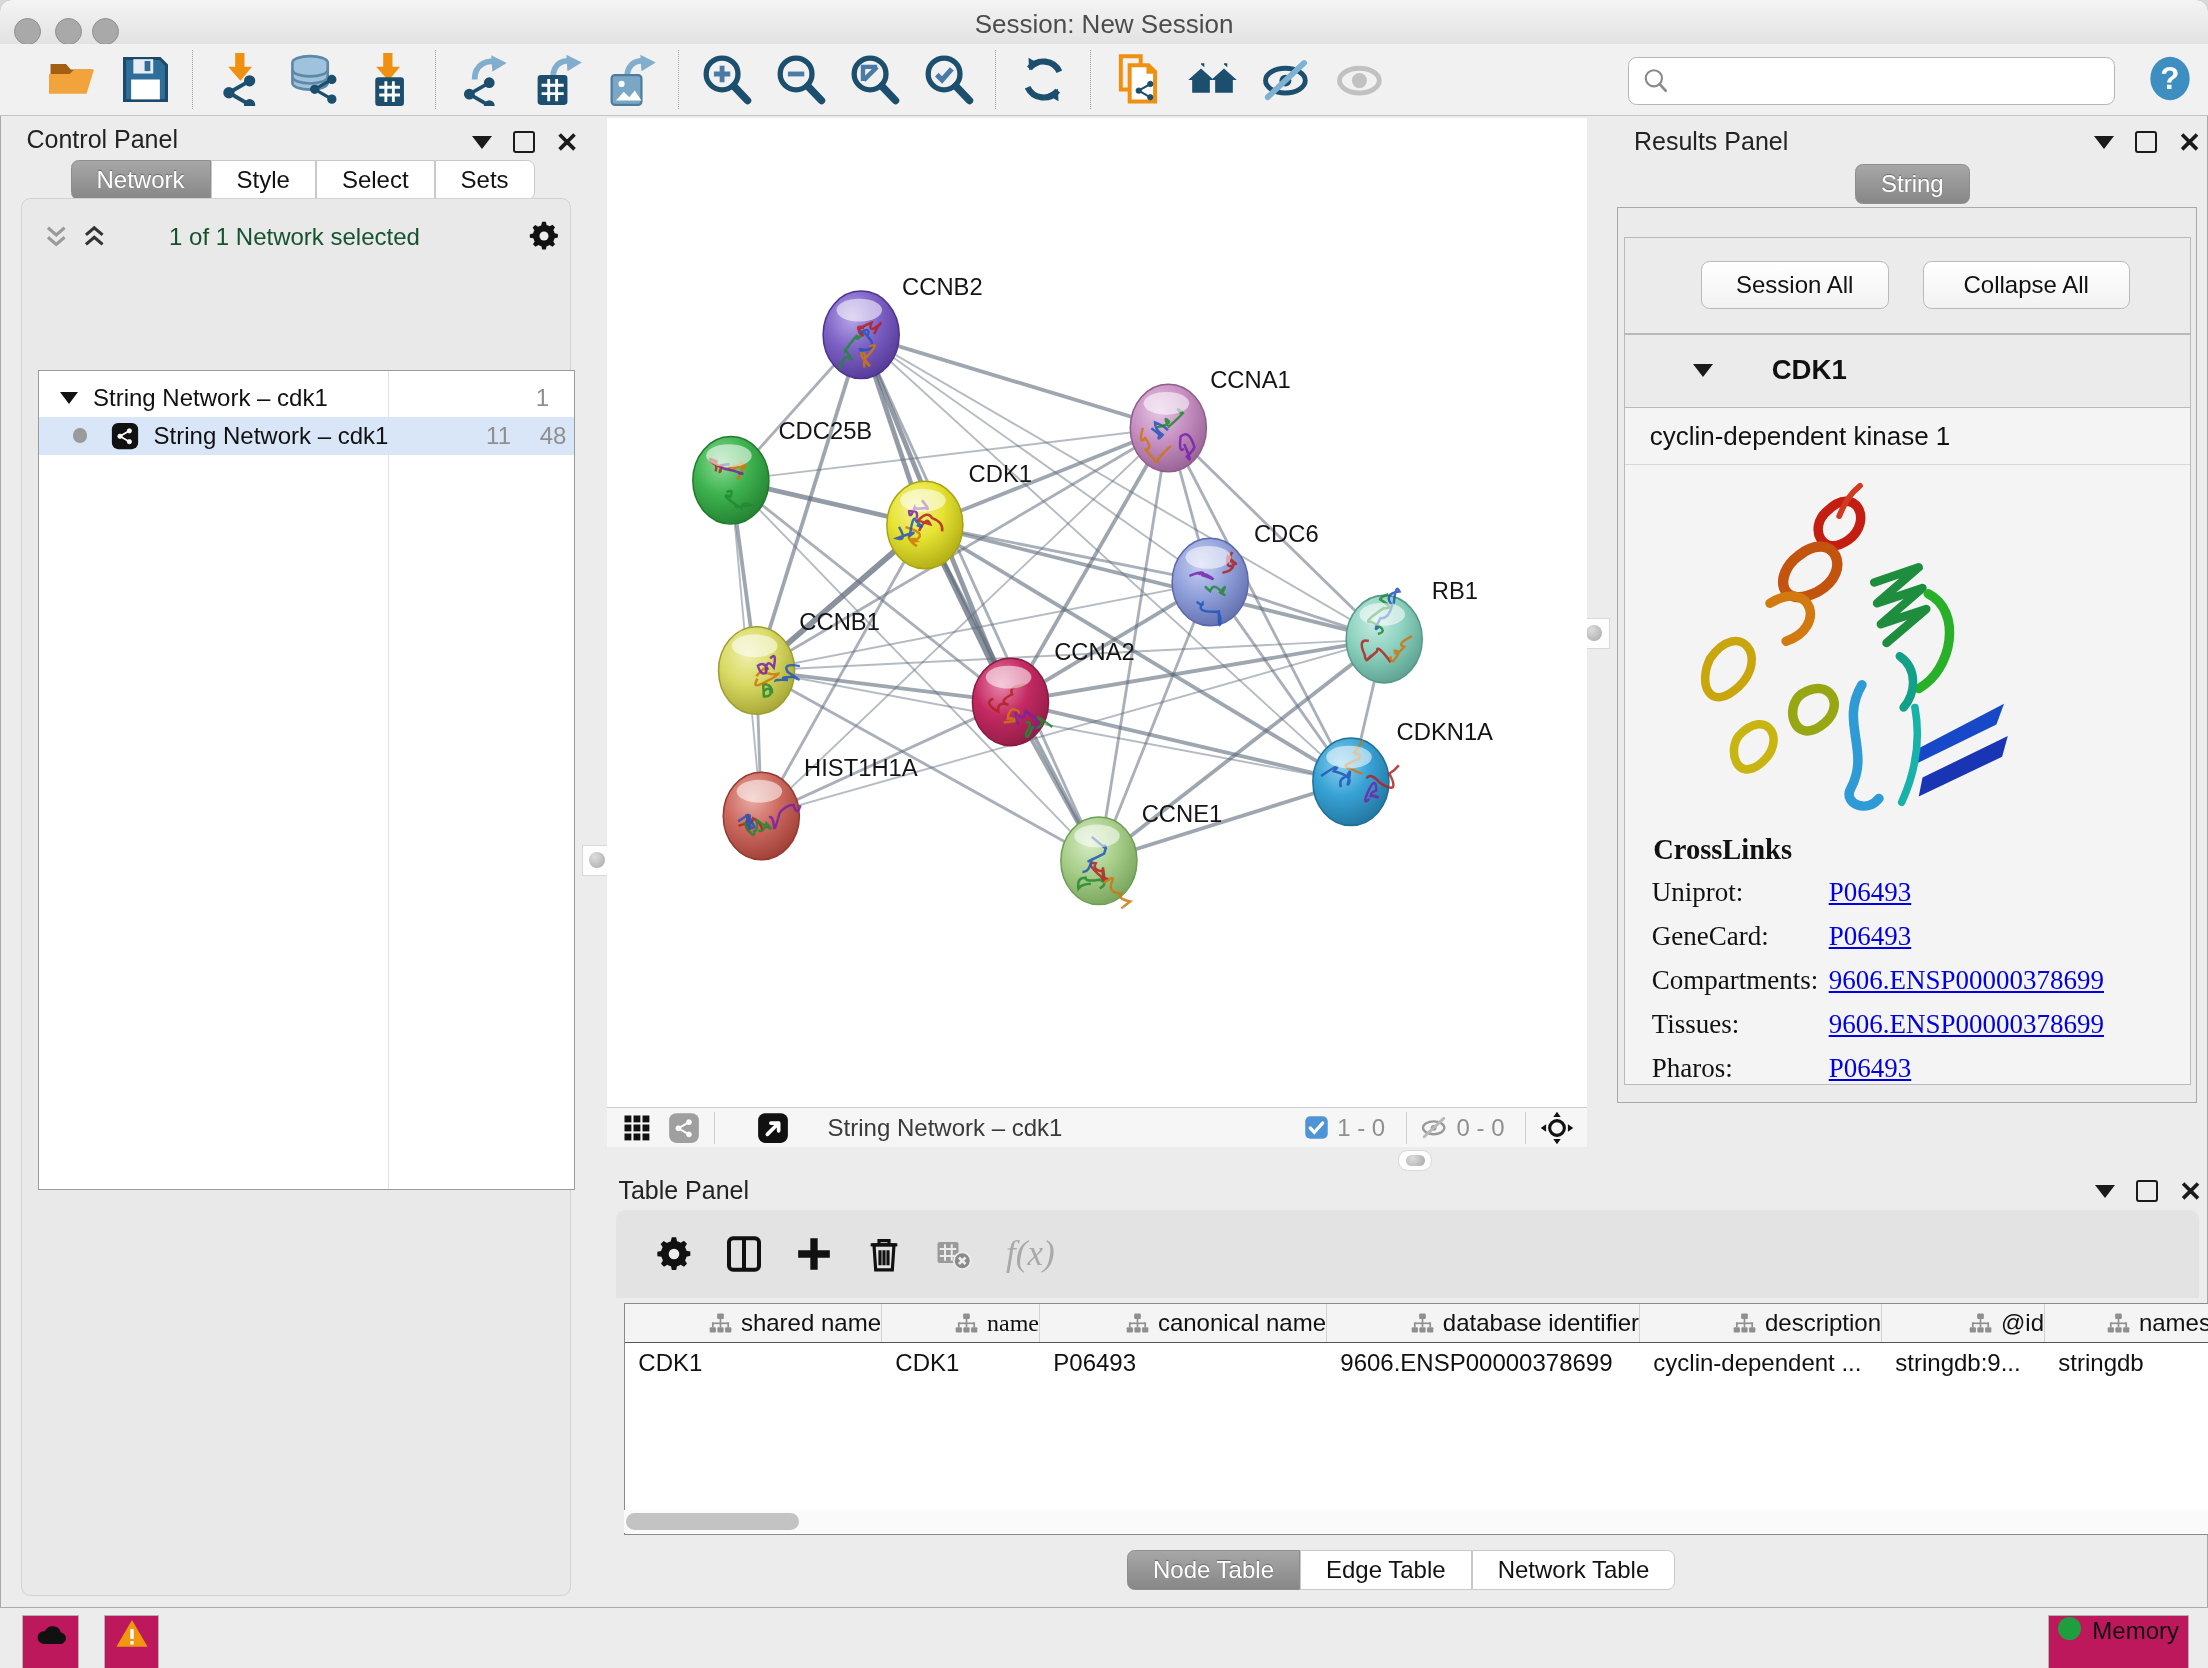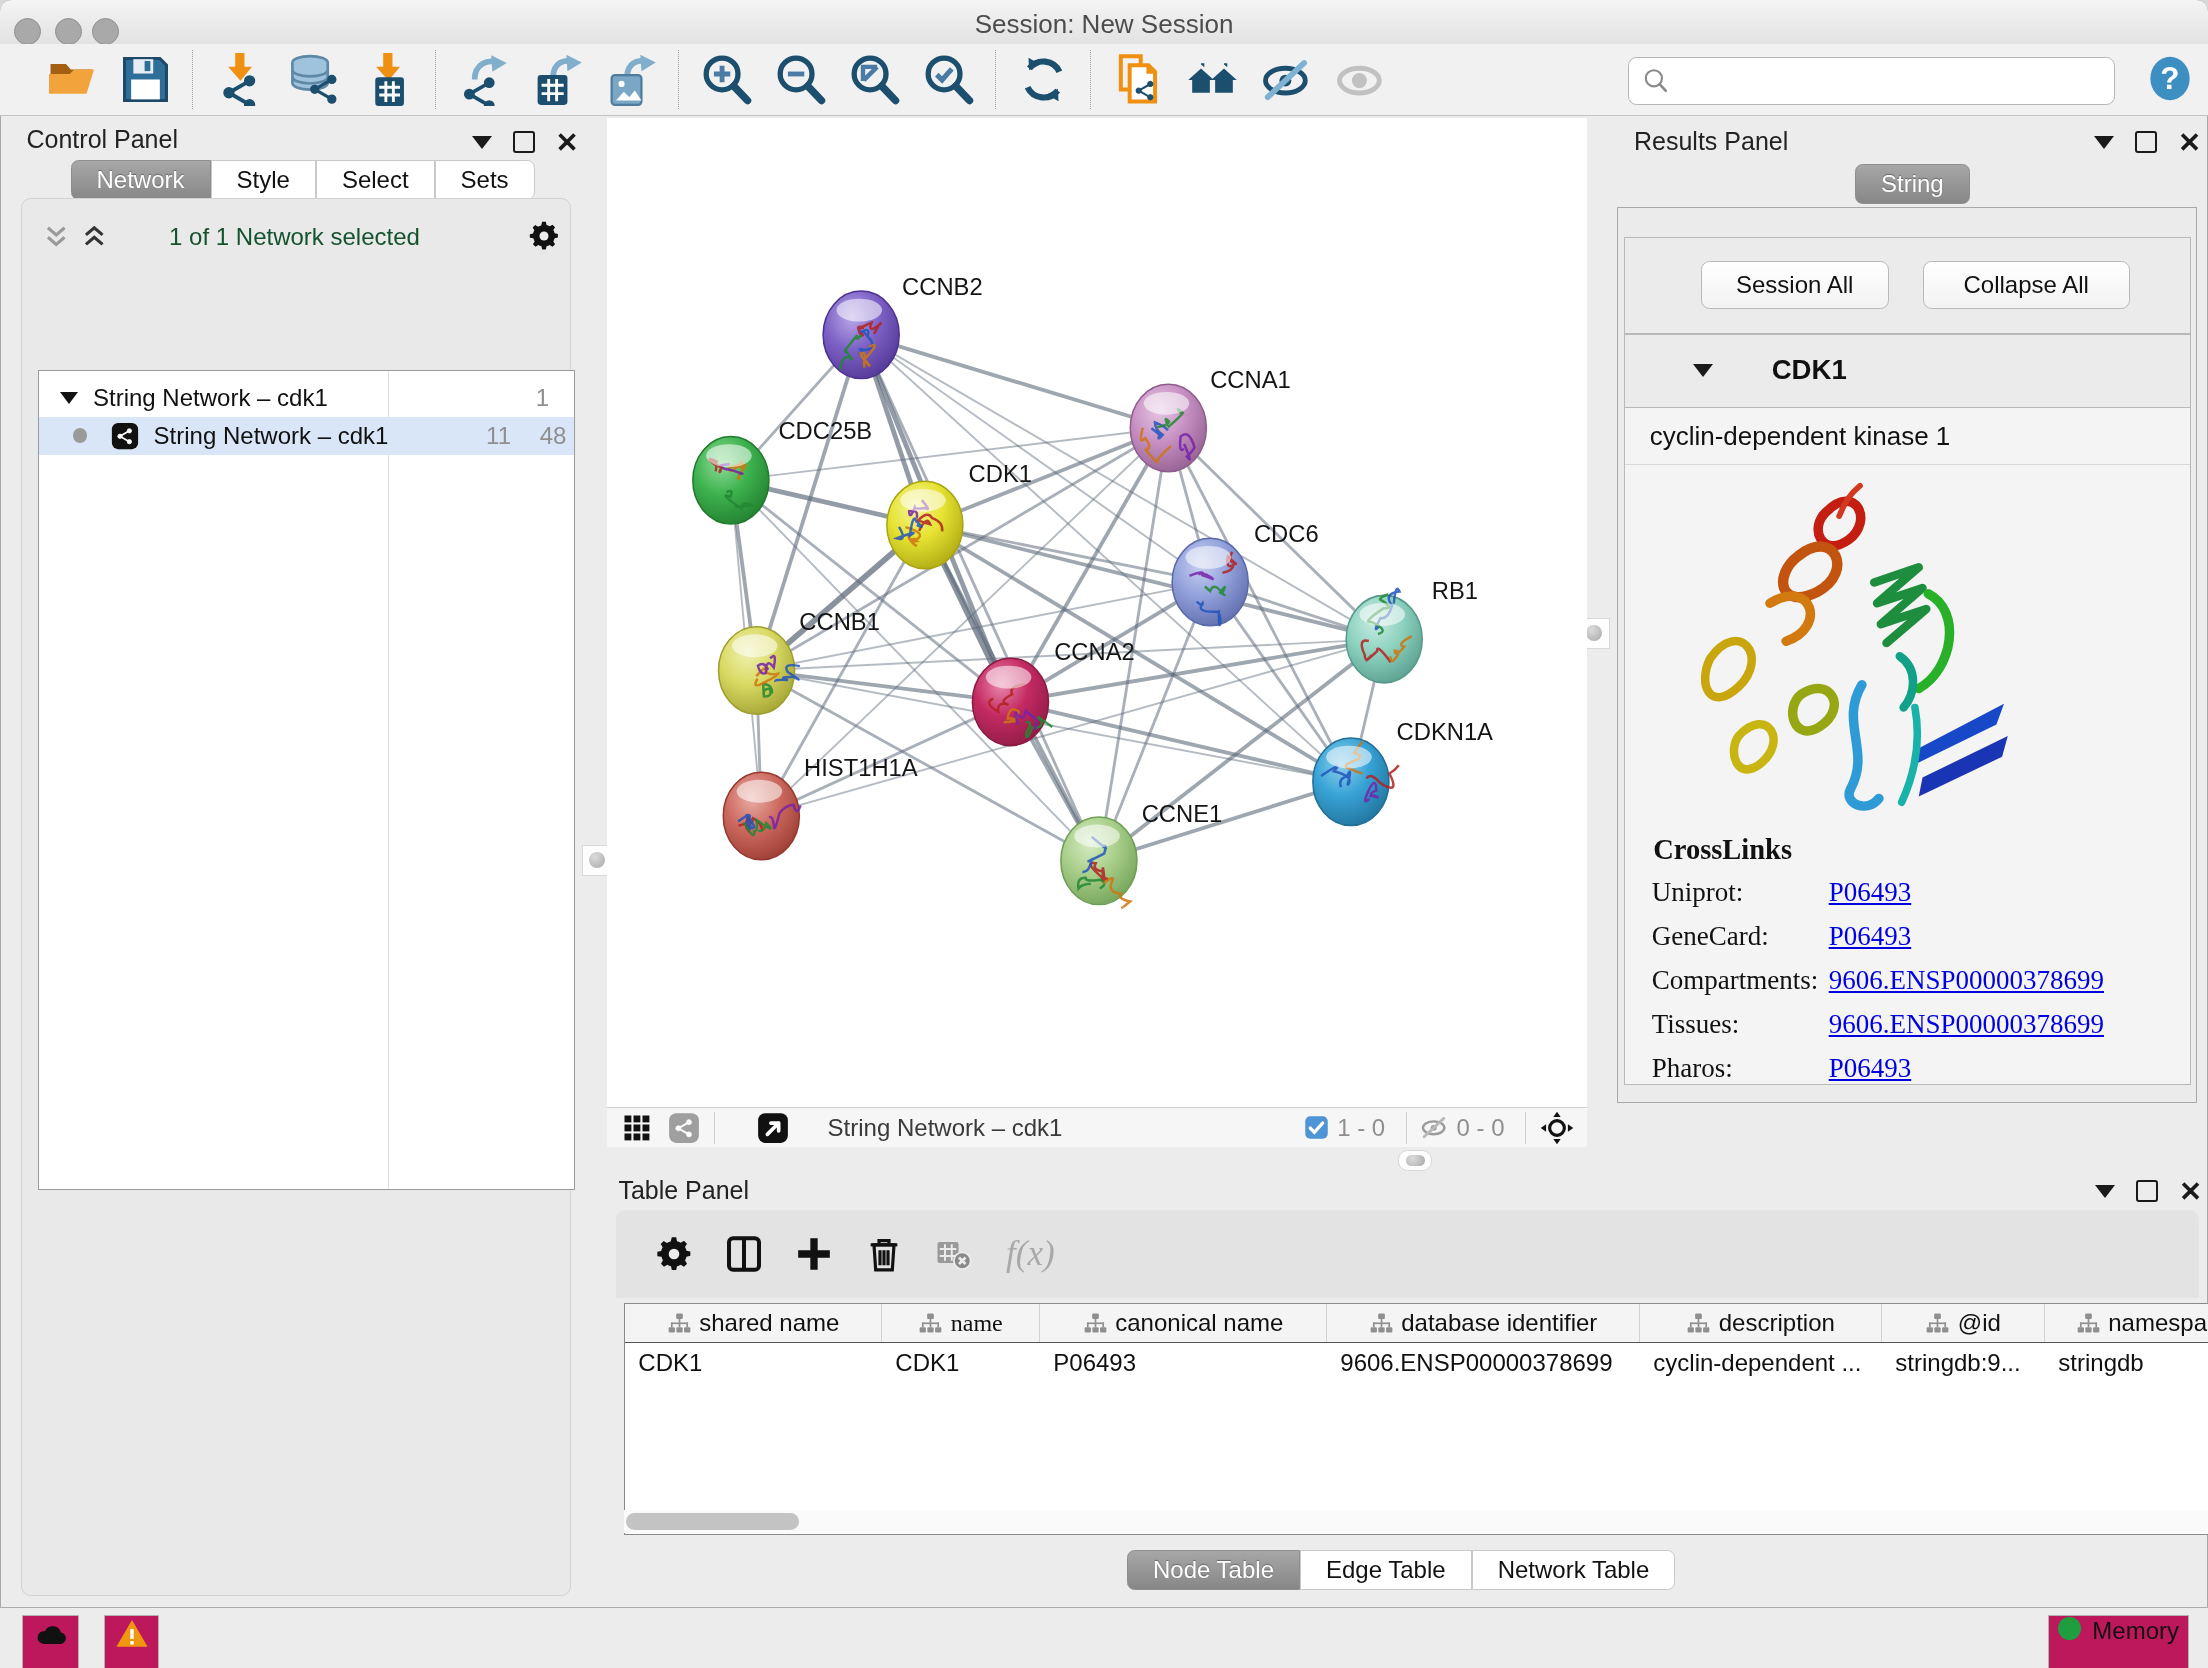--- a/index.html
+++ b/index.html
@@ -71,21 +71,21 @@
   .xl-link{color:#0000e0;text-decoration:underline;}
   
   .tp-toolbar{position:absolute;left:616px;top:1210px;width:1583px;height:88px;background:#e3e3e3;border-radius:9.5px 9.5px 0 0;
               display:flex;align-items:center;padding-left:23px;box-sizing:border-box;}
   .tp-btn{width:70px;height:57px;border:none;background:transparent;display:flex;align-items:center;justify-content:center;padding:0;}
   .tp-btn svg{width:40px;height:40px;}
   .fx{font-family:"Liberation Serif",serif;font-style:italic;font-size:35px;color:#a9a9a9;}
   .dtable{position:absolute;left:624px;top:1303px;width:1585px;height:230px;background:#fff;
           border-top:1.9px solid #8a8a8a;border-bottom:1.9px solid #8a8a8a;border-left:1.9px solid #8a8a8a;overflow:hidden;}
   .thead{display:flex;height:38px;background:#f4f4f4;border-bottom:1.9px solid #555;}
-  .th{display:flex;align-items:center;justify-content:center;gap:7.6px;font-size:24px;color:#111;
+  .th{display:flex;align-items:center;justify-content:flex-end;gap:7.6px;font-size:24px;color:#111;
       border-right:1px solid #d2d2d2;box-sizing:border-box;flex:none;}
   .th svg{width:25px;height:25px;}
   .trow{display:flex;height:40px;align-items:center;font-size:24px;color:#111;}
   .td{padding-left:13.3px;box-sizing:border-box;flex:none;white-space:nowrap;overflow:hidden;}
   .hscroll{position:absolute;left:624px;top:1510px;width:1585px;height:23px;background:#fafafa;}
   .hthumb{position:absolute;left:1.9px;top:2.9px;width:173px;height:17px;border-radius:8.6px;background:#c3c3c3;}
   
   .statusbar{position:absolute;left:0;top:1607px;width:100%;height:61px;background:#ececec;border-top:1px solid #ababab;}
   .sb-btn{position:absolute;top:6.7px;height:59px;border:1px solid #b2b2b2;background:#be185d;display:flex;
           align-items:flex-start;justify-content:center;}

